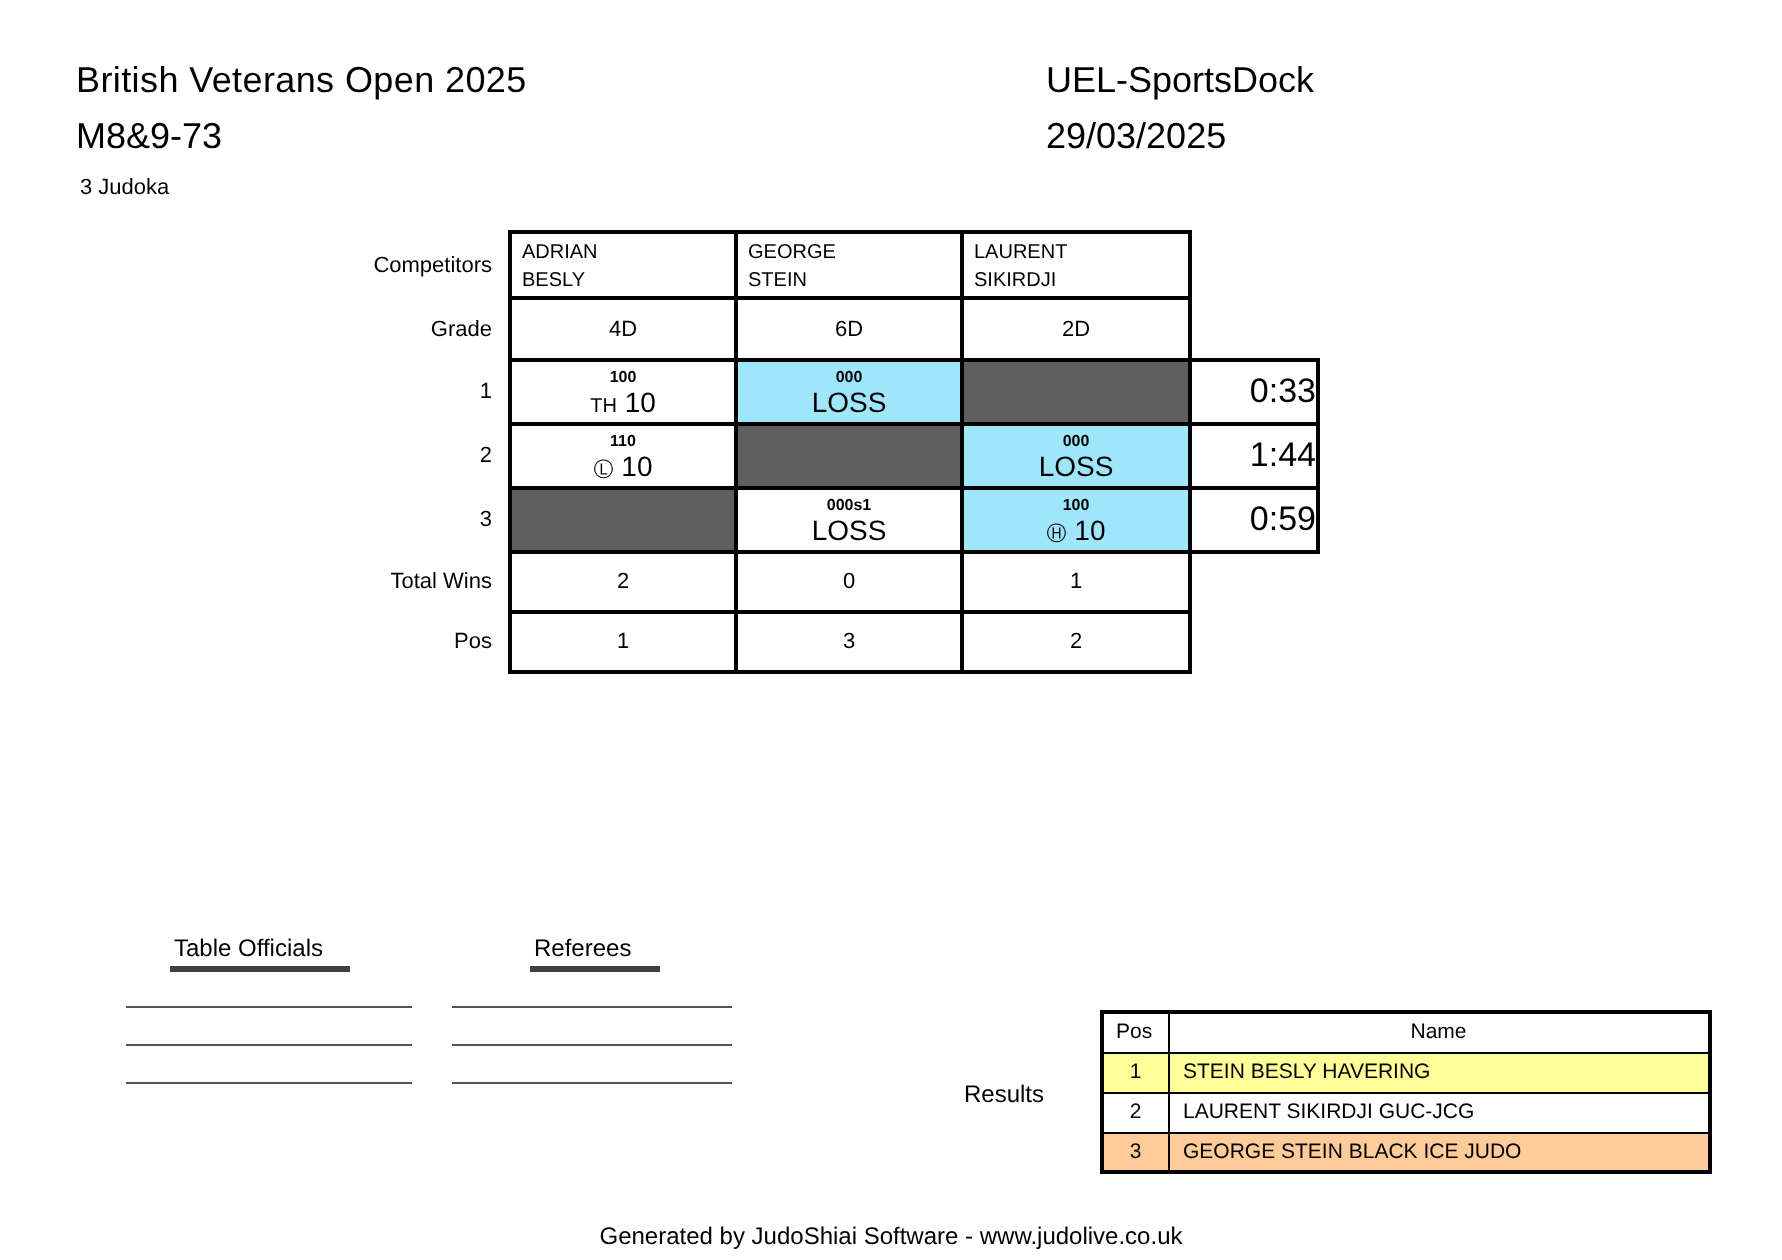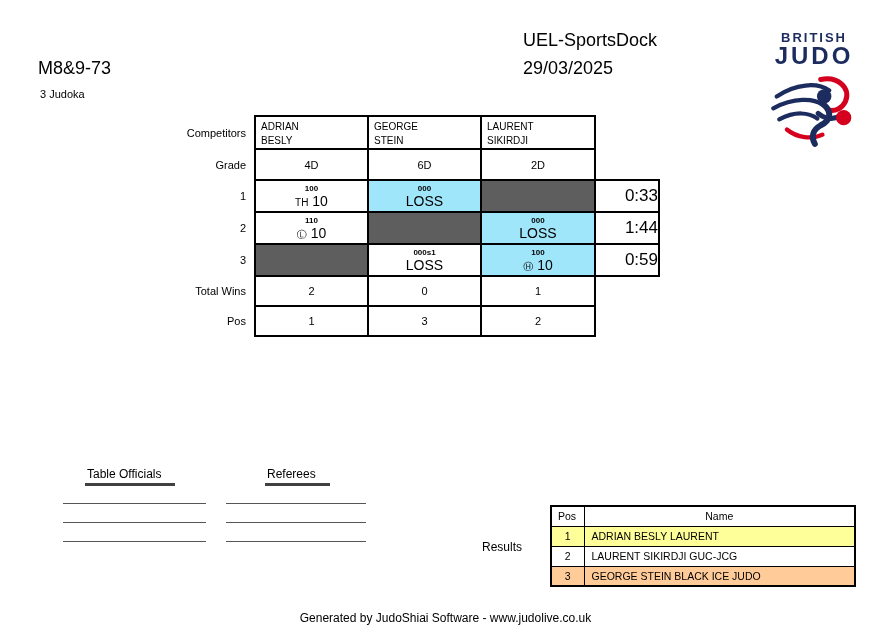--- a/index.html
+++ b/index.html
@@ -58,42 +58,26 @@
   .results tr.row-bronze td { background:#ffcc99; }
 
   
   .footer { position:absolute; left:0; top:611px; width:891px; text-align:center; font-size:12px; }
 </style>
 </head>
 <body>
 
 <div id="page">
 
+  <div class="tourn-title">British Veterans Open 2025</div>
   <div class="tourn-cat">M8&amp;9-73</div>
   <div class="judoka-cnt">3 Judoka</div>
   <div class="venue">UEL-SportsDock</div>
   <div class="date">29/03/2025</div>
 
-  <div class="logo">
-    <div class="l1">BRITISH</div>
-    <div class="l2">JUDO</div>
-    <svg width="86" height="78" viewBox="0 0 100 92">
-      <g fill="none" stroke-linecap="round">
-        <path d="M6,30 C28,15 54,13 68,23" stroke="#1c2c5e" stroke-width="5"></path>
-        <path d="M2,44 C26,31 50,32 60,40" stroke="#1c2c5e" stroke-width="5"></path>
-        <path d="M9,57 C28,47 44,49 54,56" stroke="#1c2c5e" stroke-width="5"></path>
-        <path d="M58,10 C78,6 94,20 87,36 C83,44 75,48 67,46" stroke="#d5001e" stroke-width="6"></path>
-        <path d="M18,69 C30,79 48,81 60,75" stroke="#d5001e" stroke-width="5"></path>
-        <path d="M62,40 C71,48 70,58 58,64 C49,69 46,77 51,86" stroke="#1c2c5e" stroke-width="7"></path>
-        <path d="M55,50 C64,57 74,58 82,52" stroke="#1c2c5e" stroke-width="6"></path>
-      </g>
-      <circle cx="62" cy="30" r="8.5" fill="#1c2c5e"></circle>
-      <circle cx="85" cy="55" r="9" fill="#d5001e"></circle>
-    </svg>
-  </div>
 
   <table class="pool">
     <colgroup>
         <col style="width:95px">
         <col style="width:113px">
         <col style="width:113px">
         <col style="width:114px">
         <col style="width:64px">
       </colgroup>
 
@@ -201,21 +185,21 @@
         <col style="width:33px">
         <col style="width:271px">
       </colgroup>
     <tbody>
         <tr>
       <th class="h-pos">Pos</th>
       <th class="h-name">Name</th>
     </tr>
     <tr class="row-gold">
       <td class="pos">1</td>
-      <td class="name">ADRIAN BESLY LAURENT</td>
+      <td class="name">STEIN BESLY HAVERING</td>
     </tr>
     <tr>
       <td class="pos">2</td>
       <td class="name">LAURENT SIKIRDJI GUC-JCG</td>
     </tr>
     <tr class="row-bronze">
       <td class="pos">3</td>
       <td class="name">GEORGE STEIN BLACK ICE JUDO</td>
     </tr>
   </tbody>

